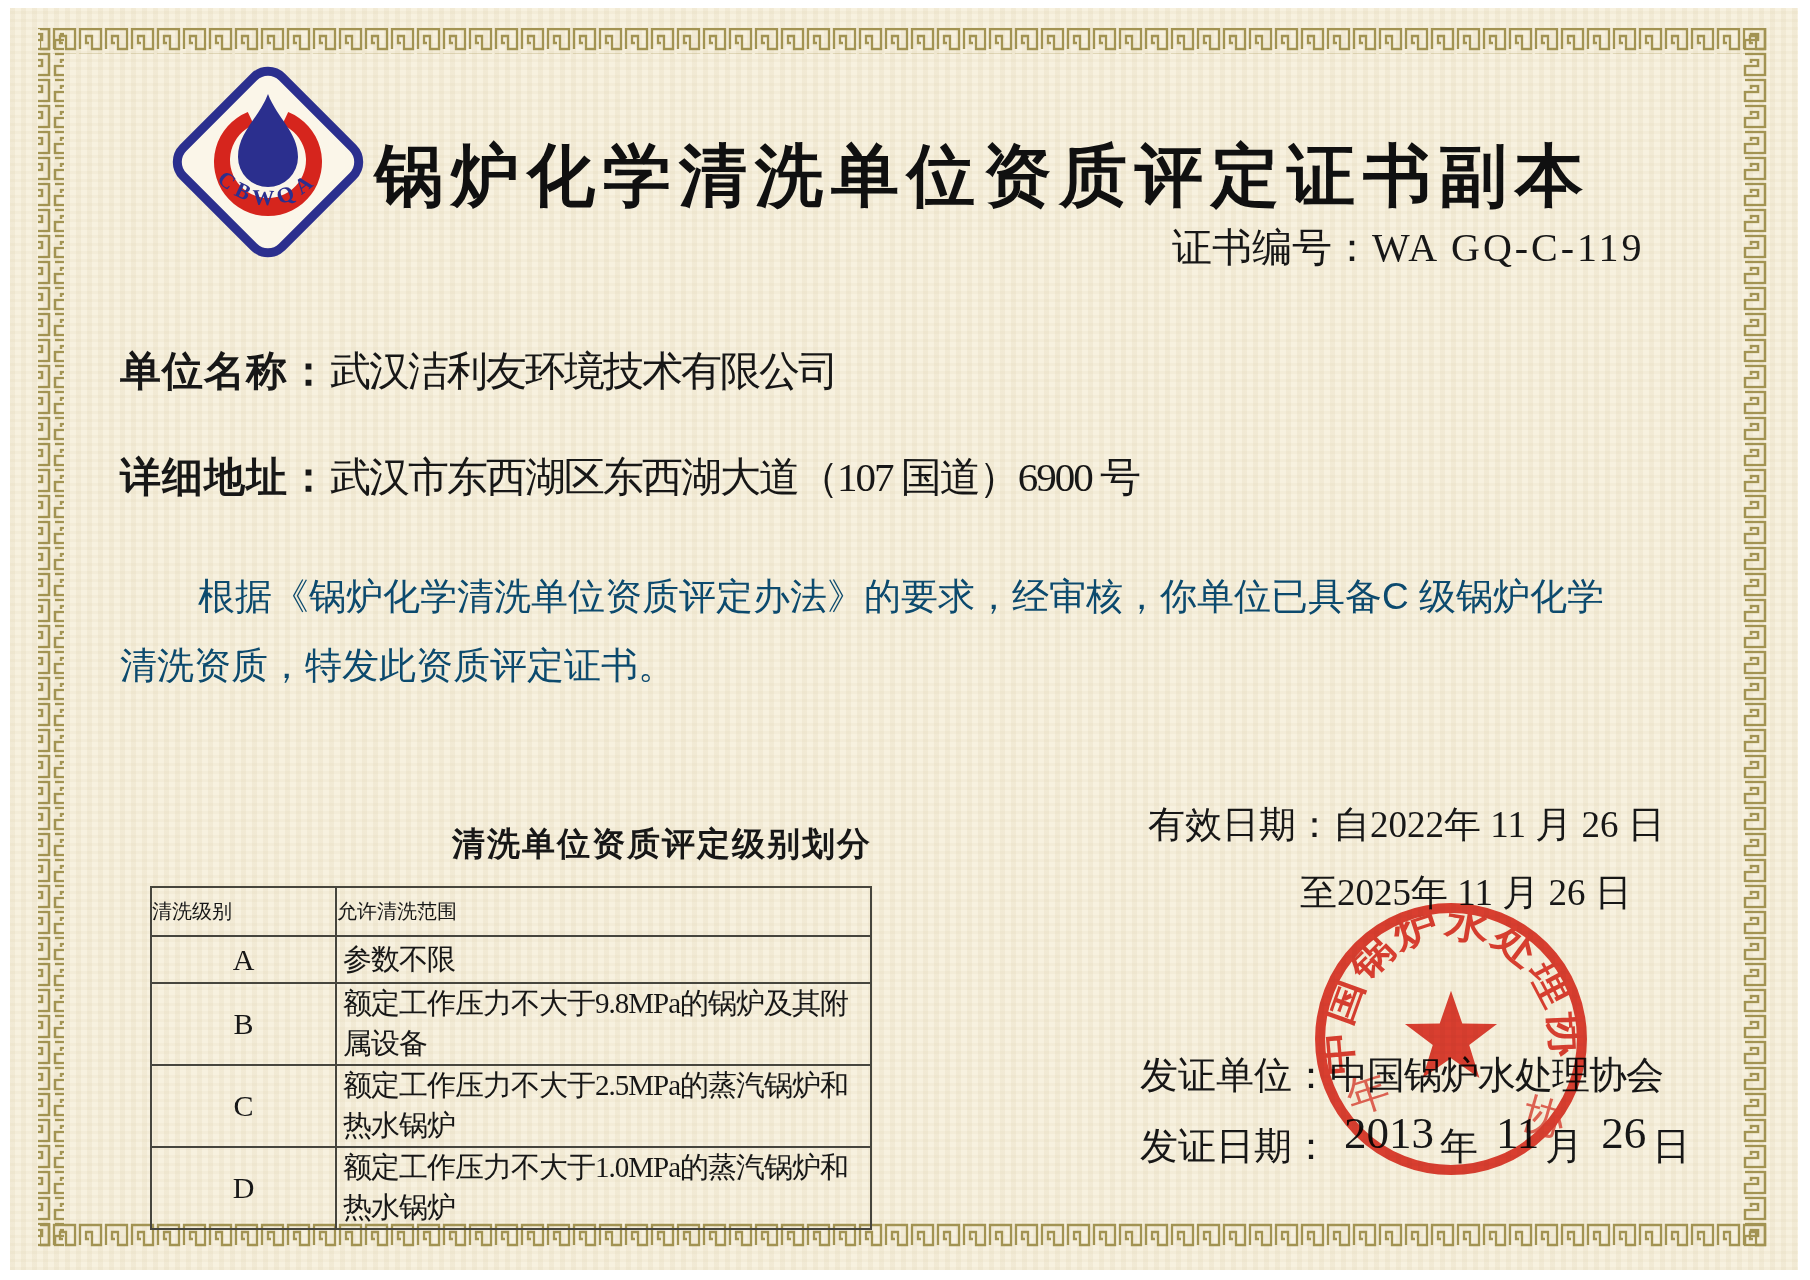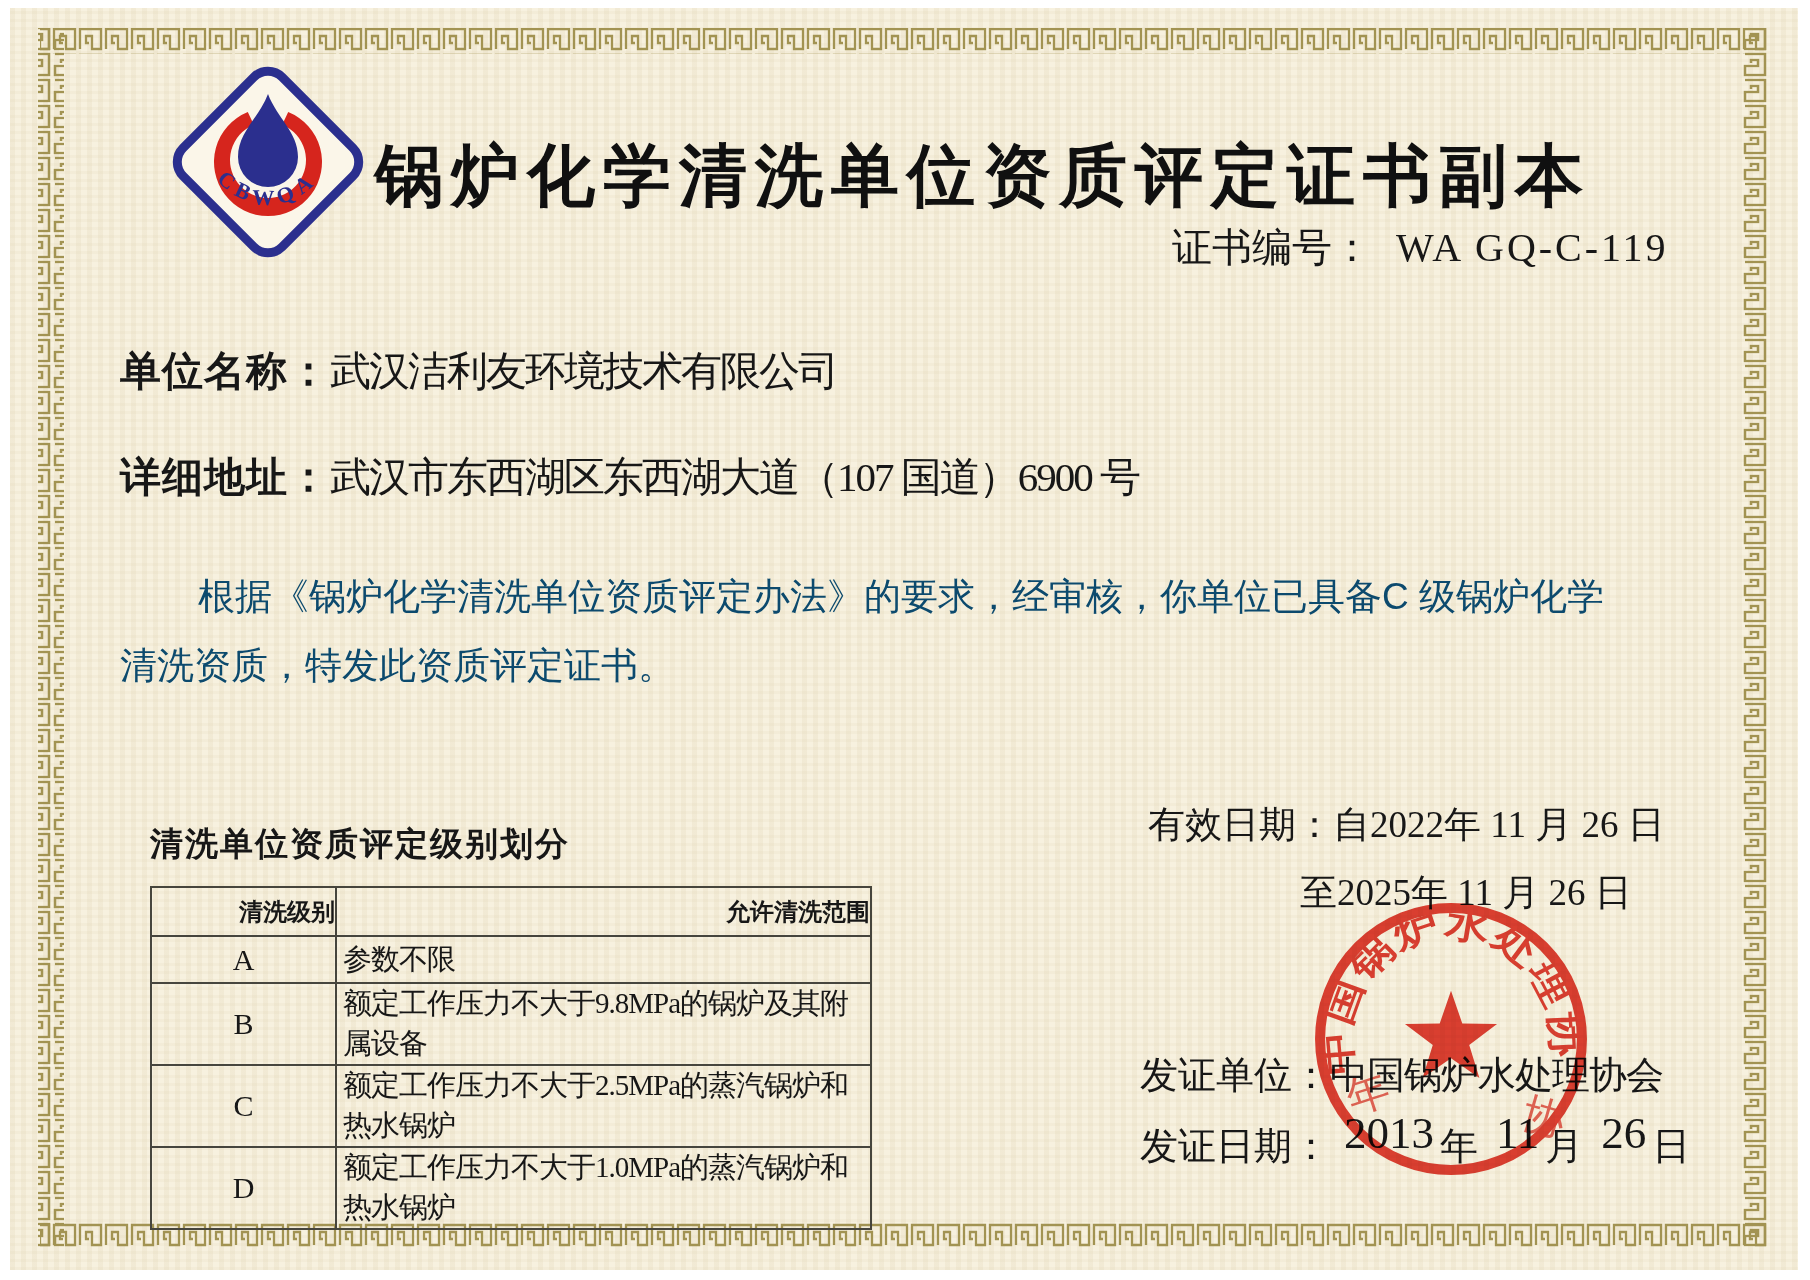--- a/index.html
+++ b/index.html
@@ -9,38 +9,38 @@
          background-color:#f7f1df;
          background-image:
            repeating-linear-gradient(90deg, rgba(219,205,170,0.20) 0 5px, rgba(255,255,255,0) 5px 11px),
            repeating-linear-gradient(0deg, rgba(219,205,170,0.14) 0 3px, rgba(255,255,255,0) 3px 8px);}
   svg text{font-family:"Liberation Serif","DejaVu Serif",serif;}
   .border-svg{position:absolute;left:0;top:0;}
   .logo{position:absolute;left:168px;top:62px;width:200px;height:200px;}
   .title{position:absolute;left:362px;top:118px;width:1260px;margin:13px;
          font-size:68px;font-weight:700;letter-spacing:8px;white-space:nowrap;color:#101010;}
   .cert-no{position:absolute;left:1172px;top:220px;font-size:40px;white-space:nowrap;}
-  .cert-no .latin{letter-spacing:3px;margin-left:24px;}
+  .cert-no .latin{letter-spacing:3px;}
   .field{position:absolute;left:120px;white-space:nowrap;font-size:41px;}
   .field .lbl{font-weight:600;letter-spacing:1px;}
   .field .val{font-weight:400;letter-spacing:-2px;}
   .field-unit{top:344px;}
   .field-addr{top:450px;}
   .para{position:absolute;left:120px;top:562px;width:1440px;
         font-family:"Liberation Sans","DejaVu Sans",sans-serif;
         font-size:37px;line-height:69px;letter-spacing:0px;color:#0c4a6e;}
   .para .l1{text-indent:78px;white-space:nowrap;}
   .para .l2{white-space:nowrap;}
-  .tbl-title{position:absolute;left:150px;top:822px;width:722px;text-align:left;
+  .tbl-title{position:absolute;left:150px;top:822px;width:722px;text-align:right;
              font-size:33px;font-weight:700;letter-spacing:2px;}
   table.grades{position:absolute;left:150px;top:886px;width:722px;border-collapse:collapse;
                table-layout:fixed;font-size:29px;}
   table.grades col.c1{width:185px;}
   table.grades th,table.grades td{border:2px solid #46453d;padding:0;}
-  table.grades th{height:47px;font-weight:700;font-size:24px;text-align:right;}
+  table.grades th{height:47px;font-weight:400;font-size:20px;text-align:left;}
   table.grades td{height:45px;}
   table.grades td.lv{text-align:center;font-size:30px;}
   table.grades td.sc{padding-left:6px;letter-spacing:-1px;}
   .valid-from{position:absolute;left:1148px;top:800px;font-size:37px;white-space:nowrap;}
   .valid-to{position:absolute;left:1300px;top:868px;font-size:37px;white-space:nowrap;}
   .issuer{position:absolute;left:1140px;top:1050px;font-size:38px;white-space:nowrap;}
   .issuer .val{letter-spacing:-1px;}
   .issue-date{position:absolute;left:1140px;top:1118px;font-size:38px;white-space:nowrap;}
   .issue-date .num{font-size:45px;position:relative;top:-11px;margin:0 6px 0 14px;}
   .issue-date .unit{margin-right:4px;}

